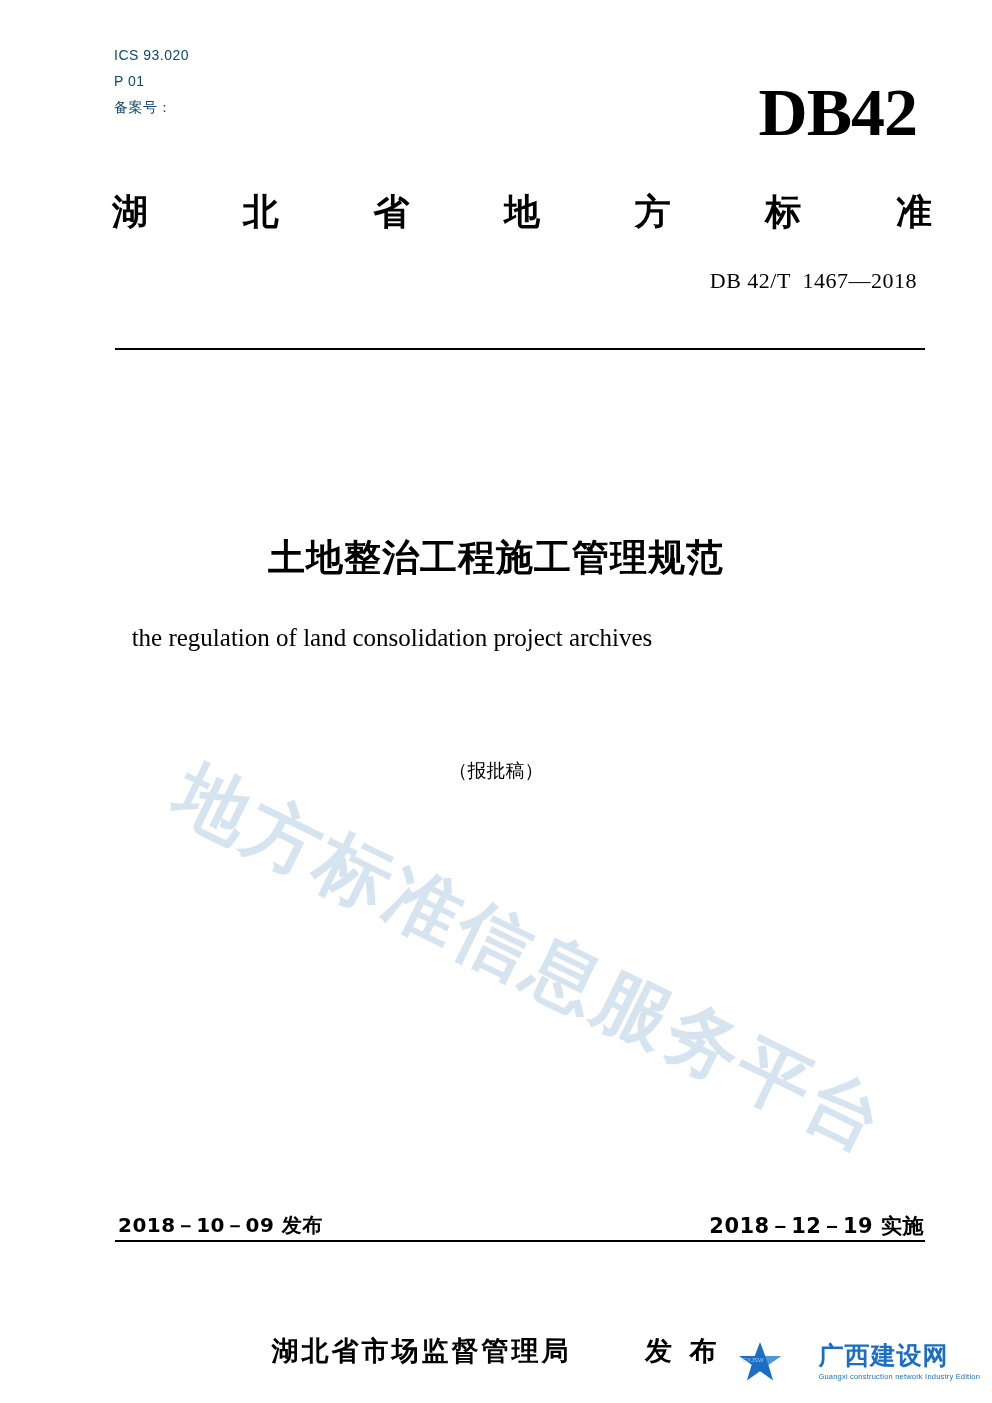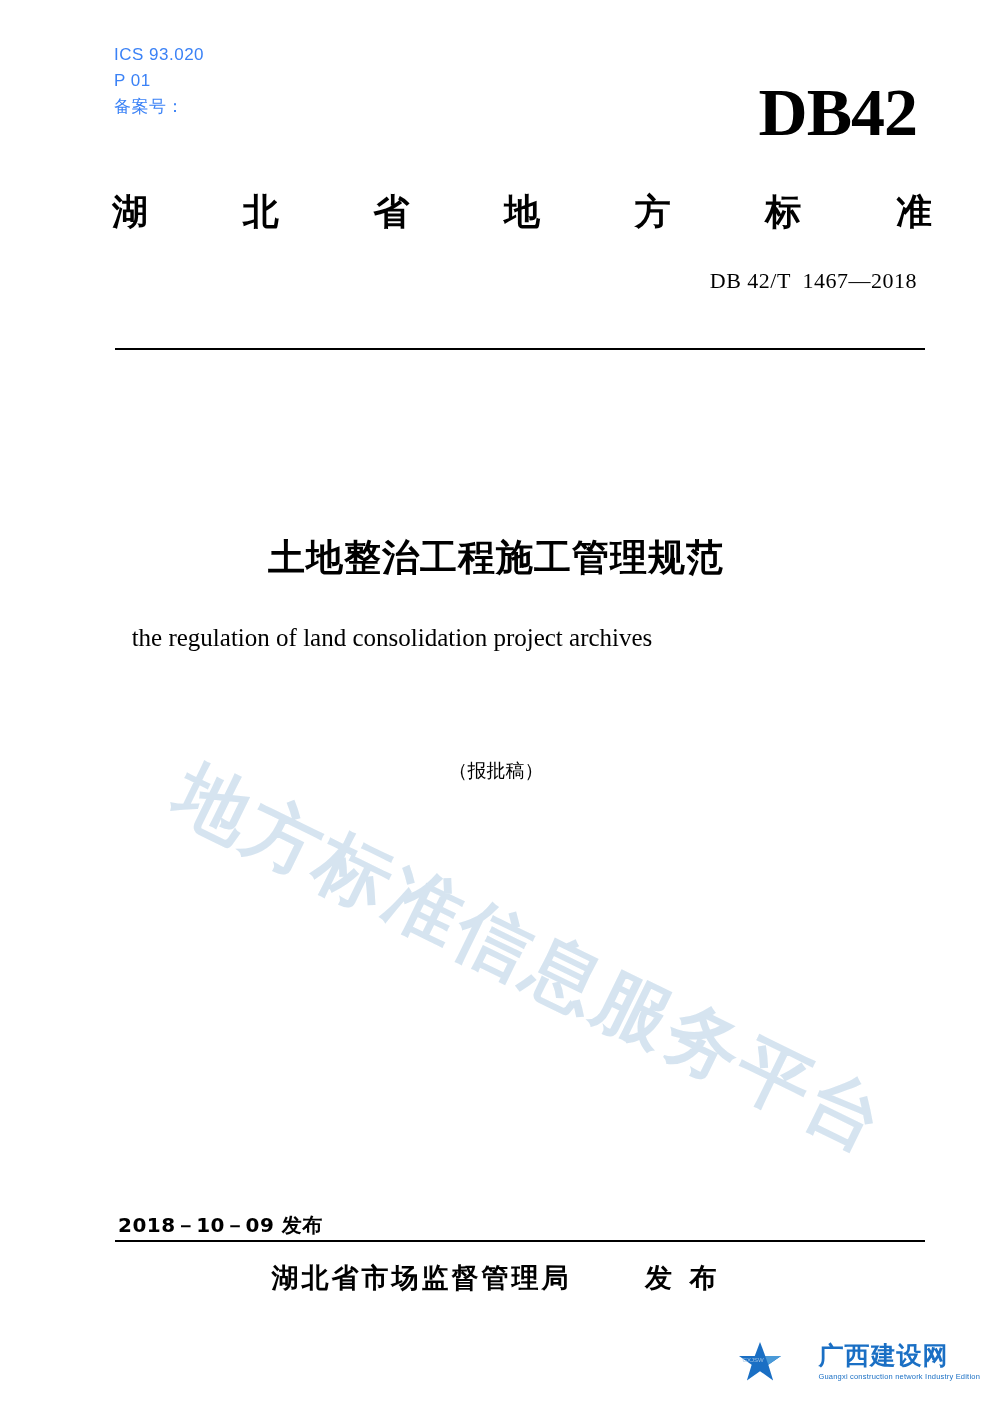--- a/index.html
+++ b/index.html
@@ -18,24 +18,24 @@
     overflow: hidden;
     background: #ffffff;
   }
 
   
   .header-codes {
     position: absolute;
     left: 114px;
     top: 42px;
     font-family: "Liberation Sans", sans-serif;
-    font-size: 17px;
+    font-size: 14px;
     line-height: 26px;
     letter-spacing: 0.5px;
-    color: #3b82f6;
+    color: #0c4a6e;
   }
   .header-codes div { white-space: pre; }
 
   .db-logo {
     position: absolute;
     right: 75px;
     top: 78px;
     font-family: "Liberation Serif", serif;
     font-weight: bold;
     font-size: 68px;
@@ -156,21 +156,21 @@
     font-family: "DejaVu Sans", sans-serif;
     font-weight: bold;
     font-size: 21px;
     letter-spacing: 0.5px;
     white-space: pre;
   }
 
   .issuer-row {
     position: absolute;
     left: 0;
-    top: 1260px;
+    top: 1333px;
     width: 992px;
     text-align: center;
     font-family: "DejaVu Sans", sans-serif;
     font-weight: bold;
     font-size: 27px;
     letter-spacing: 2px;
   }
   .issuer-row .issuer { letter-spacing: 3px; }
   .issuer-row .publish { margin-left: 62px; letter-spacing: 4px; }
 
@@ -247,20 +247,21 @@
 
   <div class="rule-thick"></div>
 
   <div class="doc-title-cn">土地整治工程施工管理规范</div>
   <div class="doc-title-en">the regulation of land consolidation project archives</div>
   <div class="doc-stage">（报批稿）</div>
 
   <div class="watermark">地方标准信息服务平台</div>
 
   <div class="date-left">2018－10－09 发布</div>
+  <div class="date-right">2018－12－19 实施</div>
   <div class="rule-bottom"></div>
 
   <div class="issuer-row">
     <span class="issuer">湖北省市场监督管理局</span>
     <span class="publish">发 布</span>
   </div>
 
   <div class="corner-logo">
     <div class="star-wrap">
       <svg class="star-main" viewBox="0 0 50 48" xmlns="http://www.w3.org/2000/svg" aria-hidden="true">

